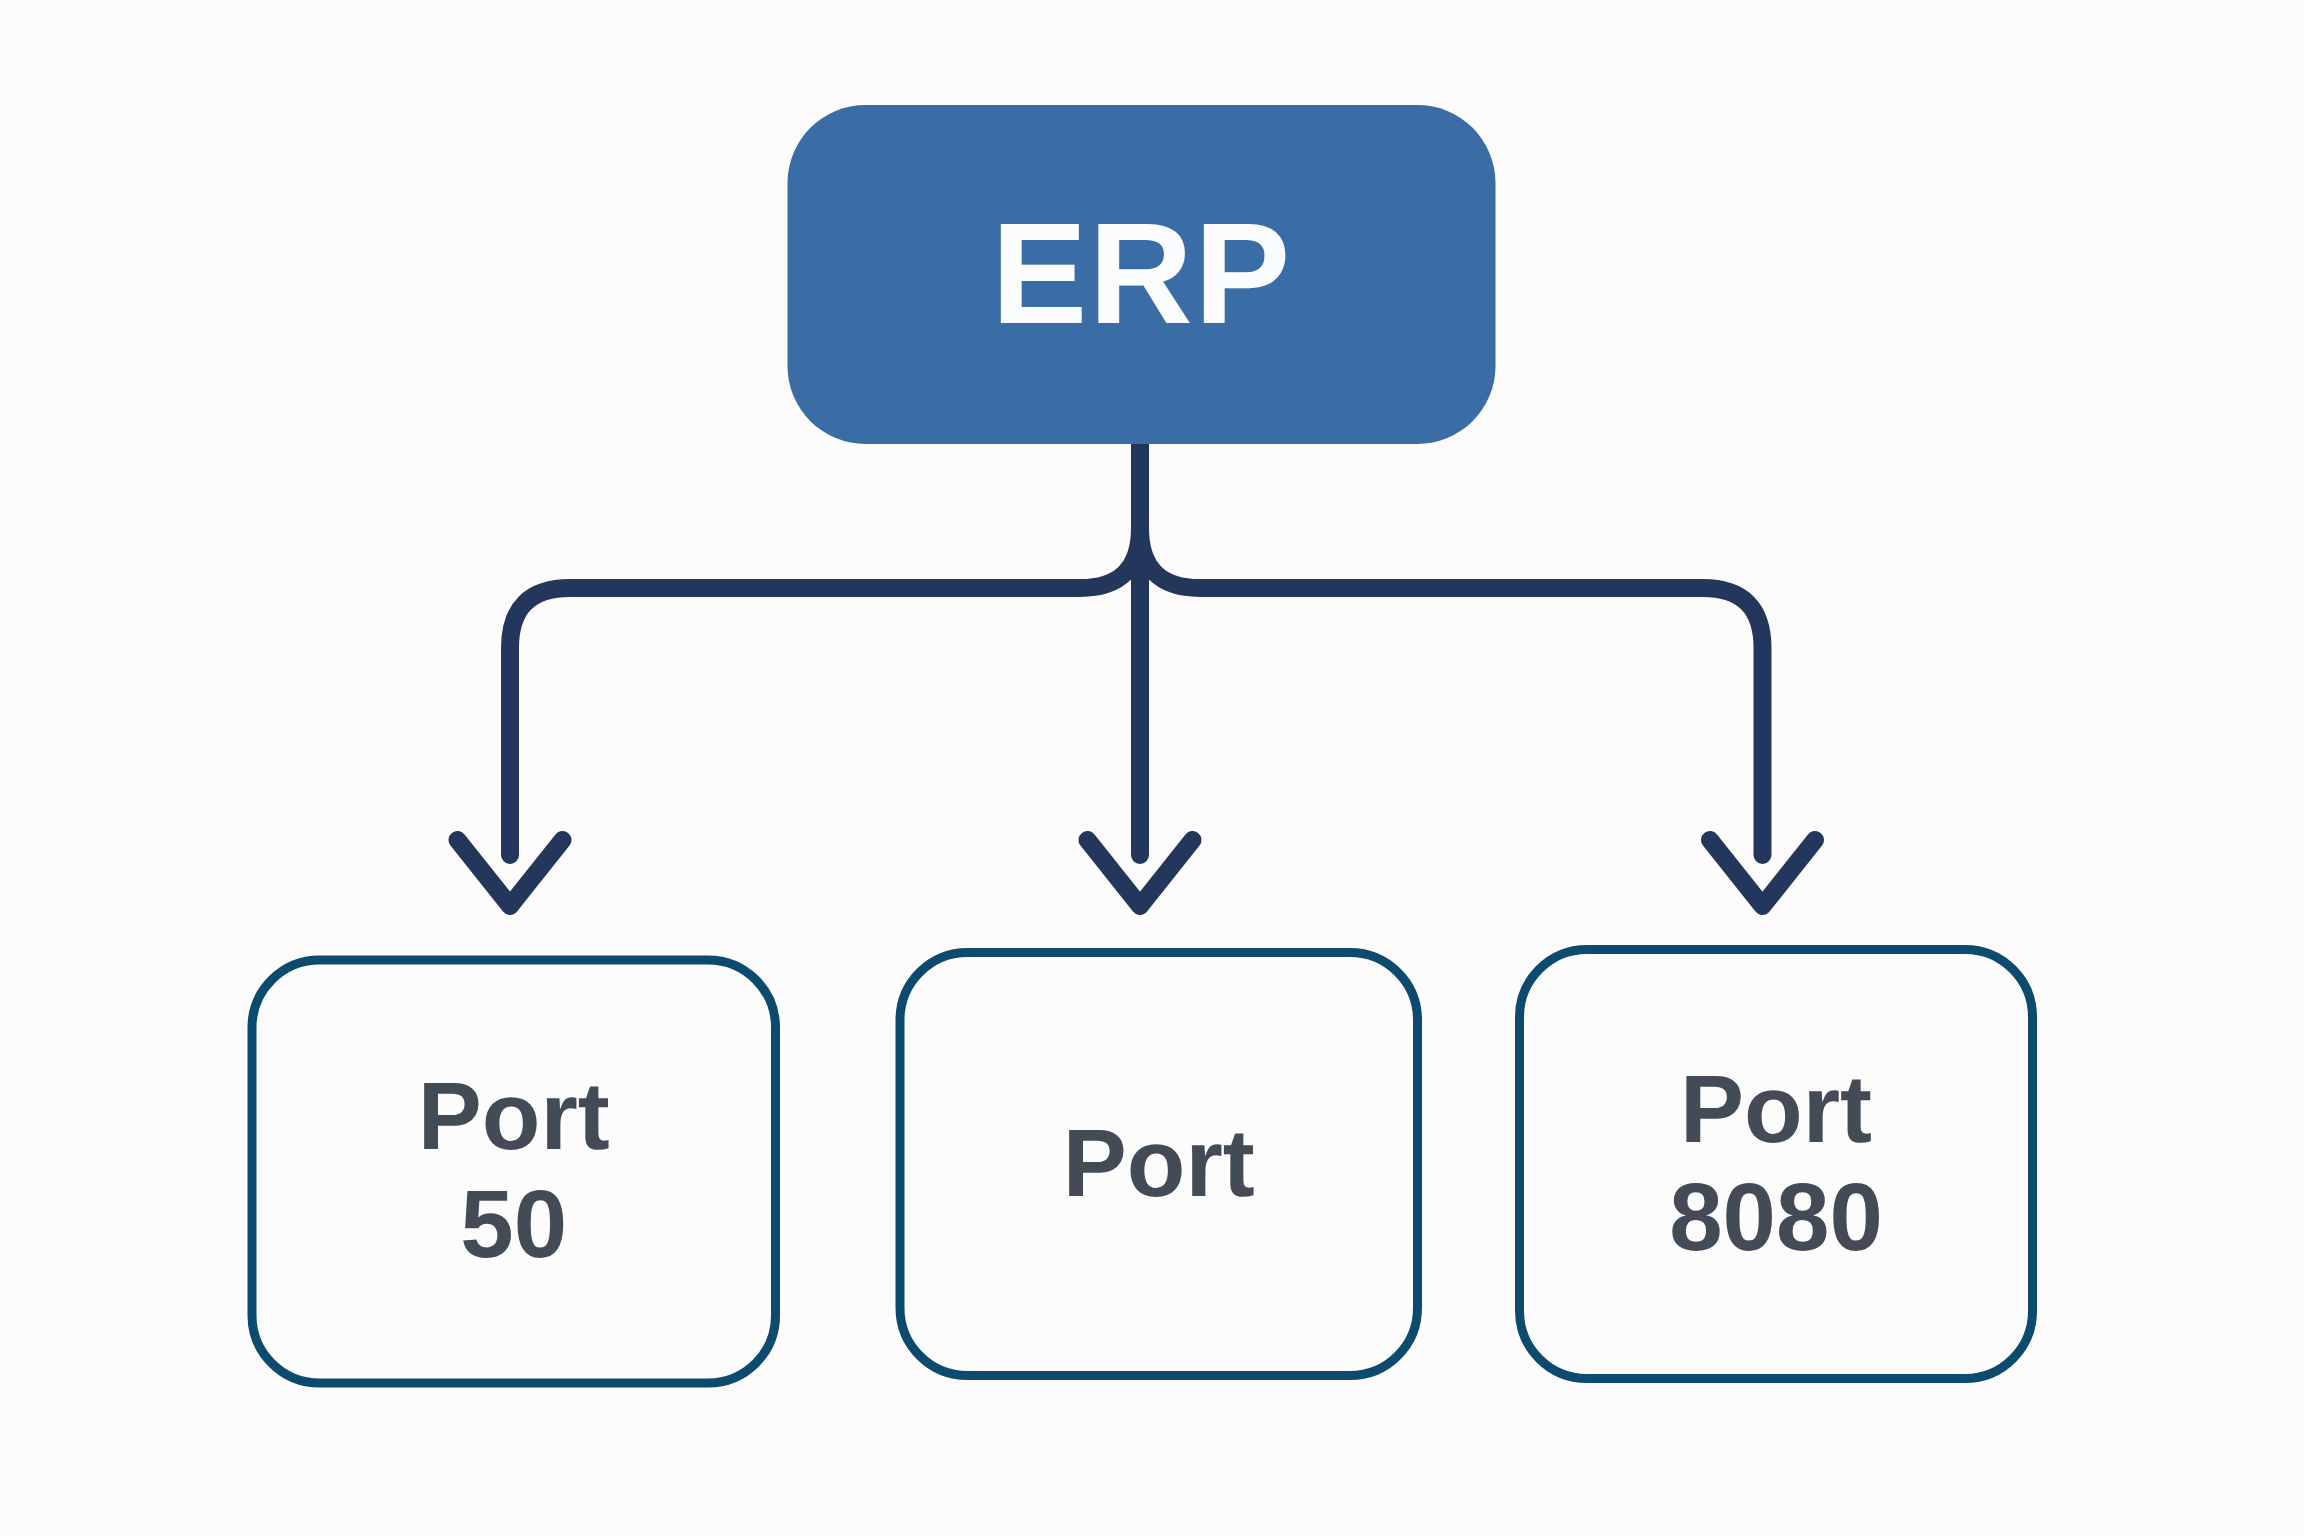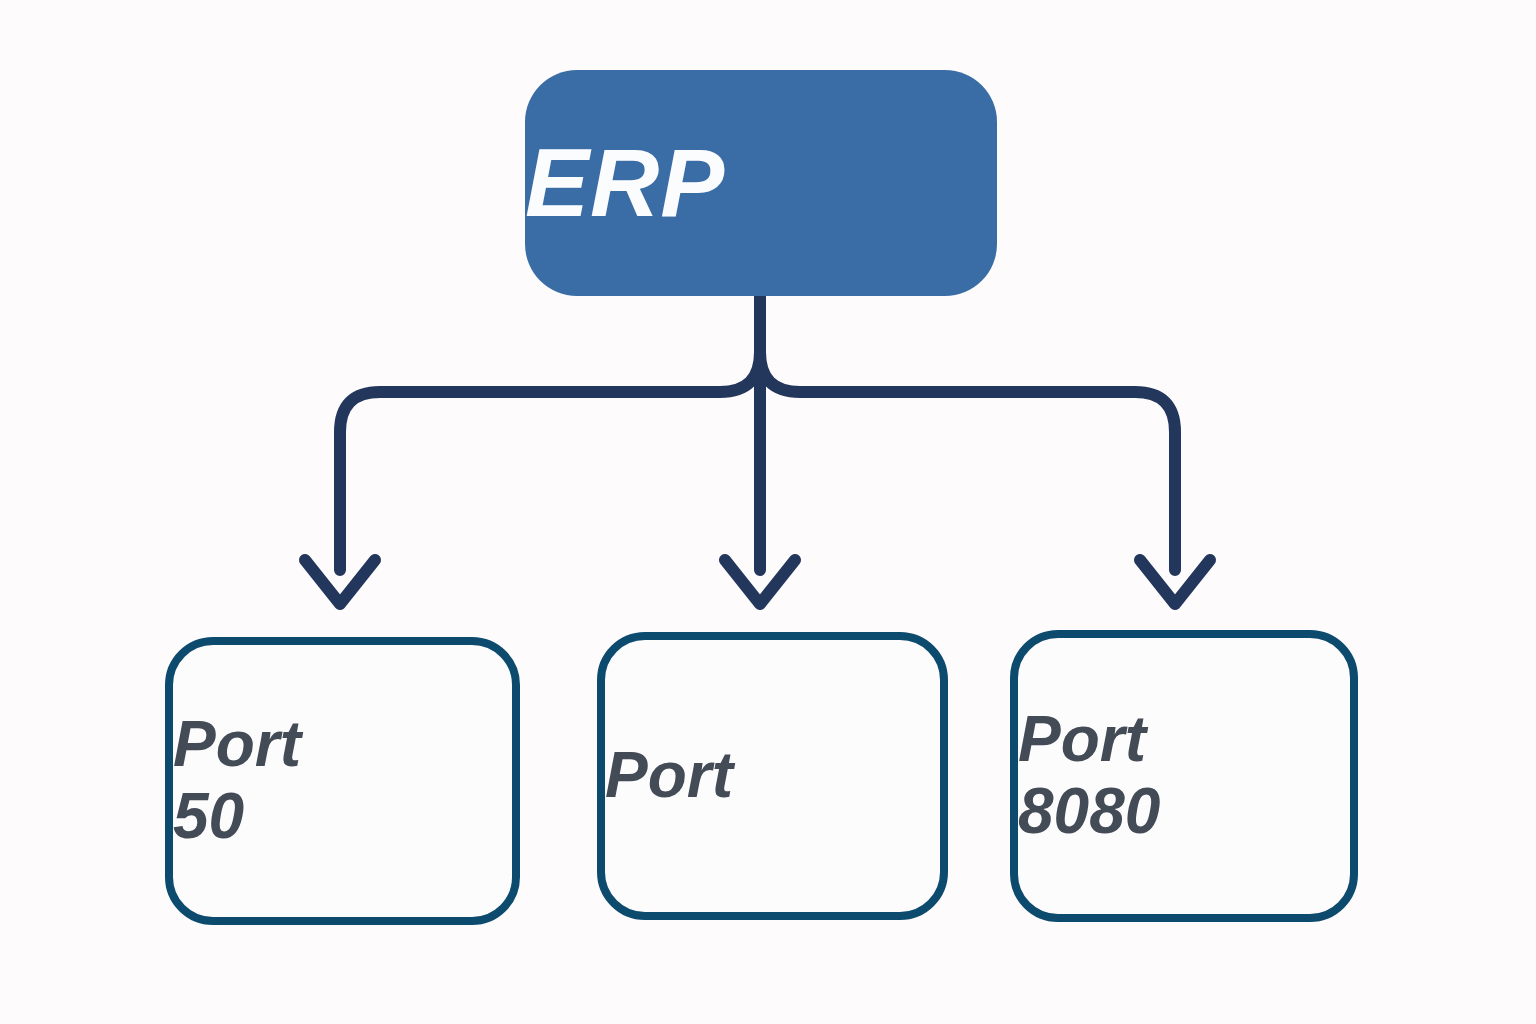--- a/index.html
+++ b/index.html
@@ -23,45 +23,44 @@
     left: 0;
     top: 0;
     width: 1536px;
     height: 1024px;
   }
   .node {
     position: absolute;
     box-sizing: border-box;
     display: flex;
     flex-direction: column;
-    align-items: flex-start;
+    align-items: center;
     justify-content: center;
     text-align: center;
-    font-style: italic;
   }
   
   #node-erp {
     left: 525px;
     top: 70px;
     width: 472px;
     height: 226px;
     background: #3a6da5;
     border-radius: 52px;
   }
   #node-erp .node-title {
     color: #fbfcfe;
     font-size: 96px;
     font-weight: 700;
     letter-spacing: 1px;
     line-height: 1;
   }
   
   .port-node {
     background: #fdfcfd;
-    border: 8px solid #0c4a6e;
+    border: 6px solid #0c4a6e;
     border-radius: 48px;
   }
   .port-node .node-label,
   .port-node .node-value {
     color: #434b56;
     font-size: 64px;
     font-weight: 700;
     line-height: 1.12;
   }
   #node-port-80   { left: 165px;  top: 637px; width: 355px; height: 288px; }

